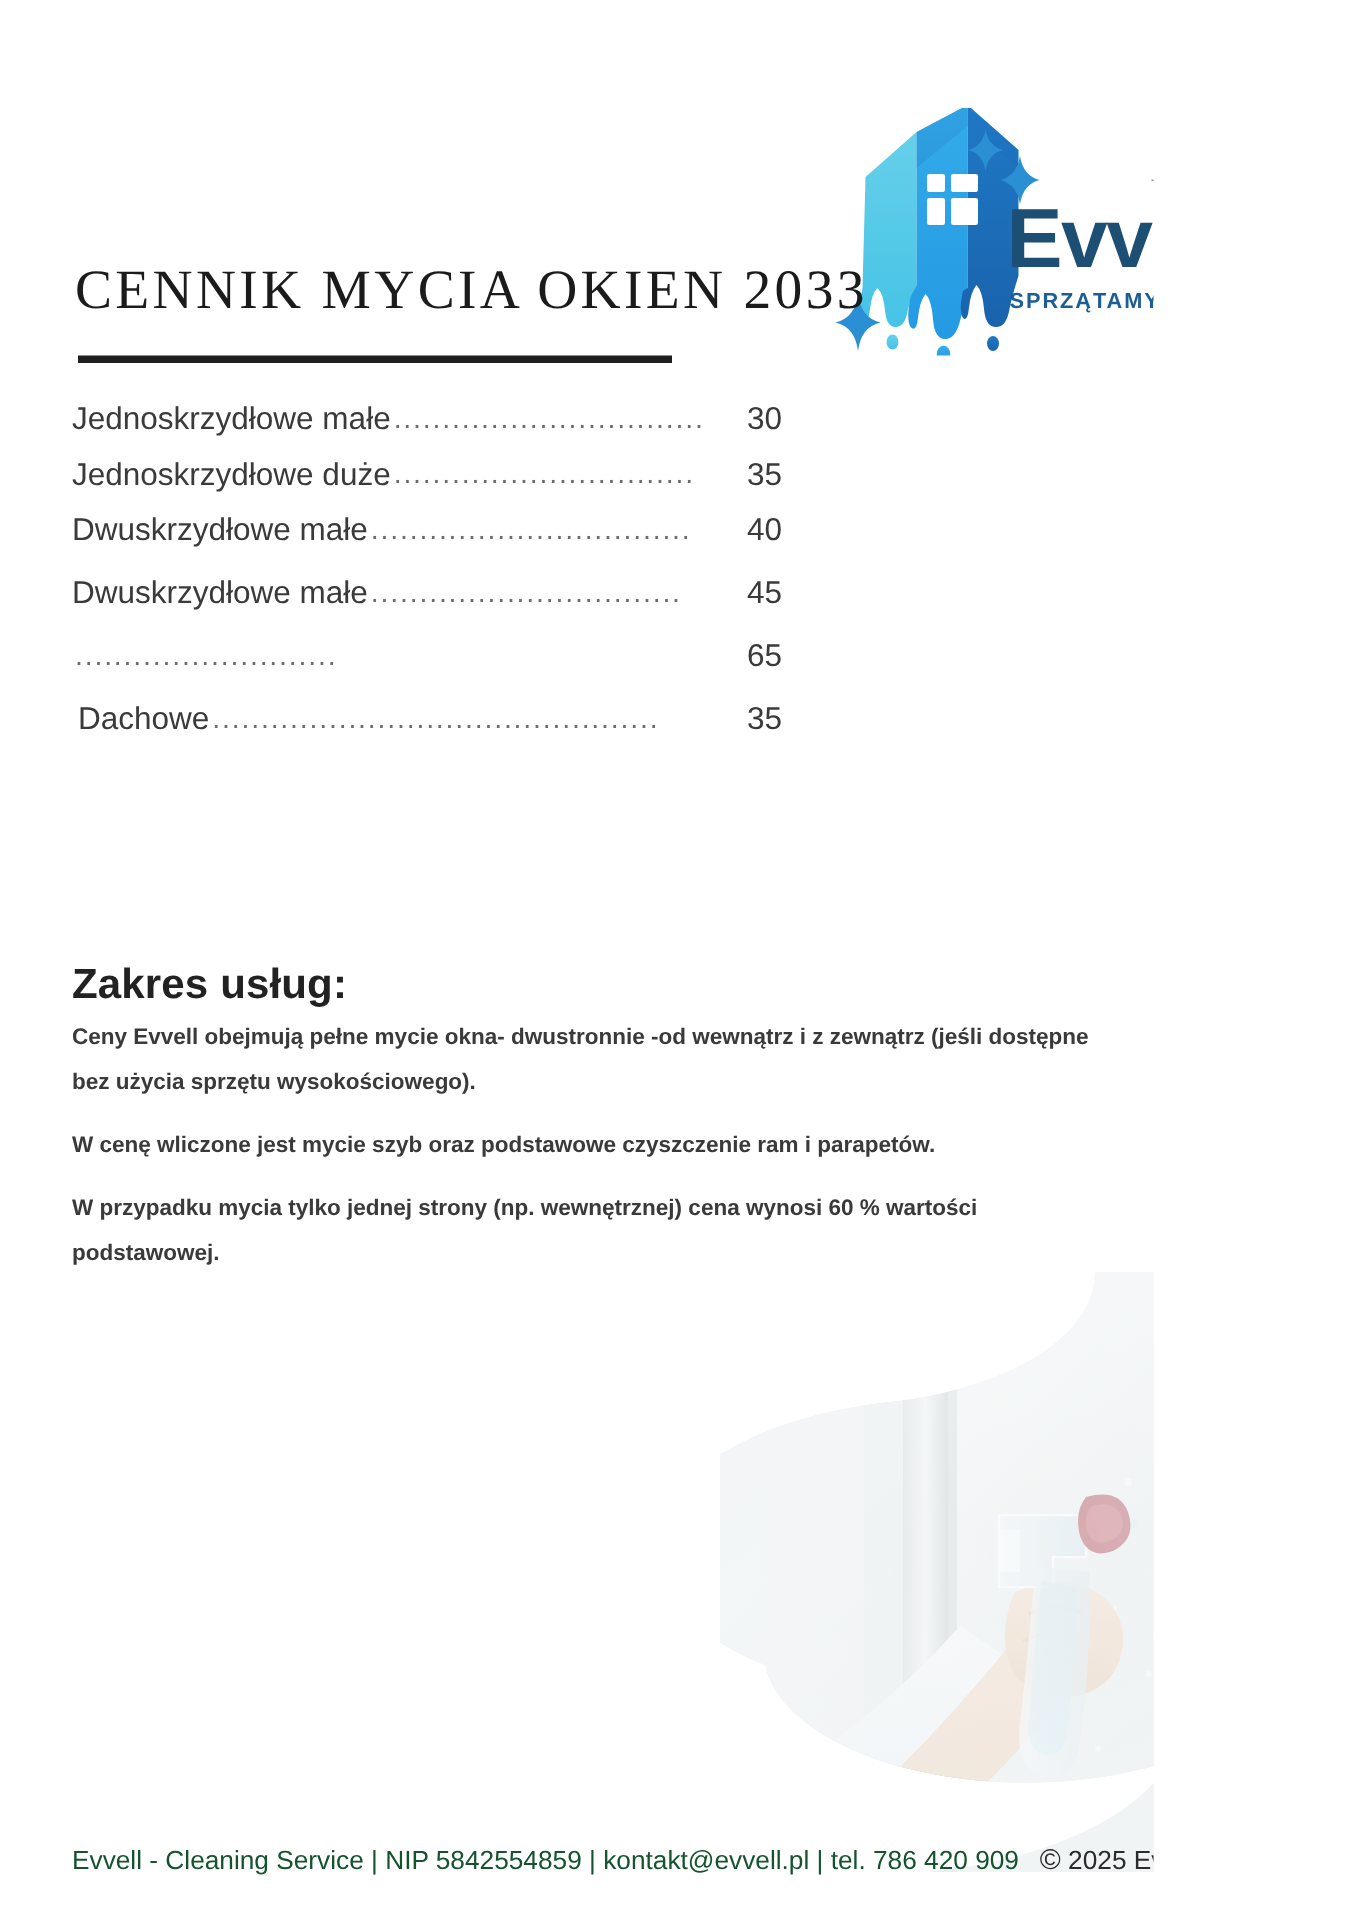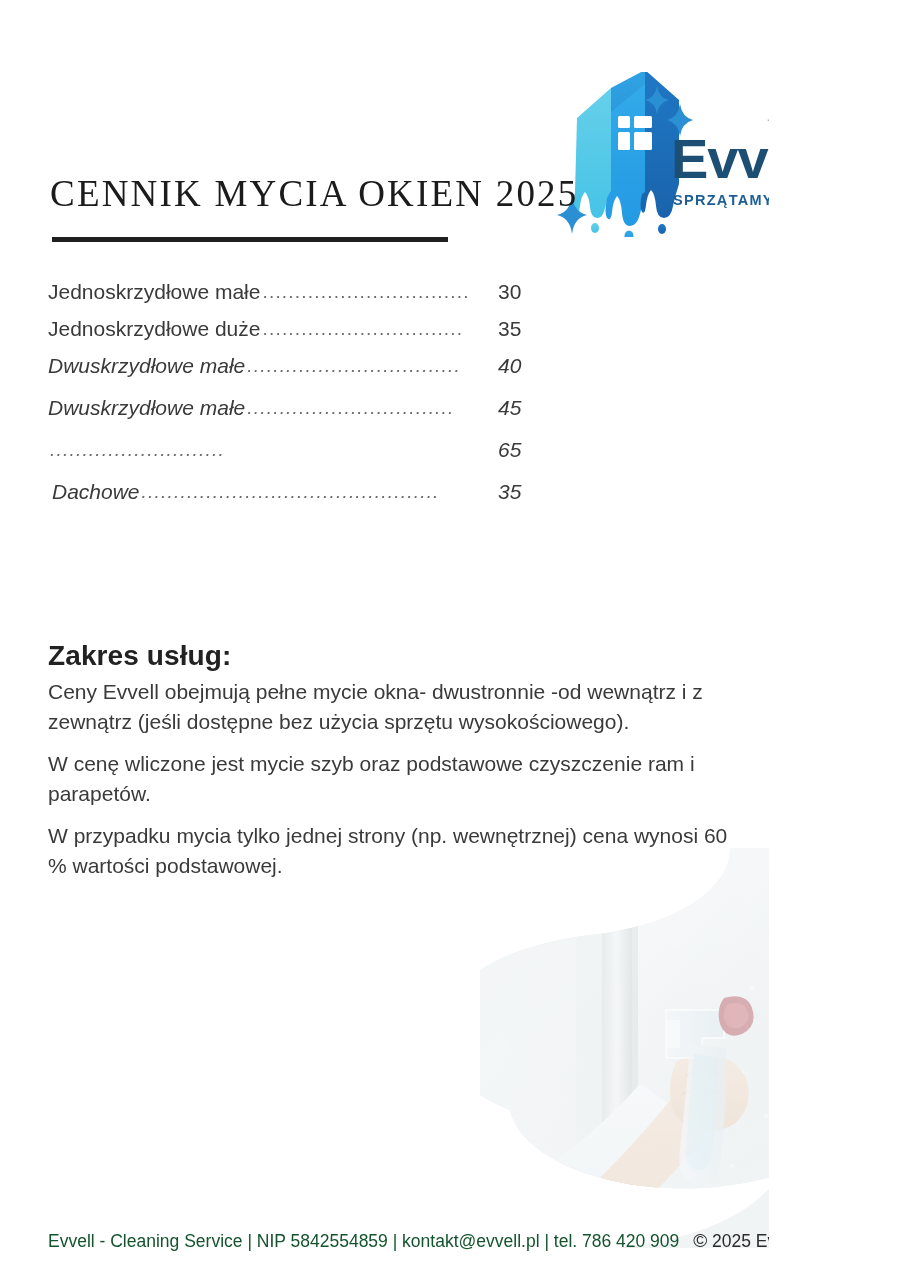--- a/index.html
+++ b/index.html
@@ -50,33 +50,33 @@
     top: 237px;
     width: 396px;
     height: 5px;
     background: #1f1f1f;
   }
 
   
   #pricelist {
     position: absolute;
     left: 48px;
-    top: 280px;
+    top: 268px;
     width: 520px;
   }
   .price-row {
     display: flex;
     align-items: baseline;
     color: #3a3a3a;
     font-size: 21px;
     font-family: "Liberation Sans", sans-serif;
     font-weight: 300;
   }
   .price-row.tight { height: 37px; }
-  .price-row.loose { height: 42px; font-style: italic; }
+  .price-row.loose { height: 42px; }
   .pr-label { white-space: nowrap; }
   .pr-leader {
     flex: 1 1 auto;
     overflow: hidden;
     white-space: nowrap;
     color: #6c6c6c;
     font-size: 19px;
     letter-spacing: 1.2px;
     margin: 0 2px;
     position: relative;
@@ -99,24 +99,24 @@
     width: 700px;
   }
   #scope-heading {
     font-size: 28px;
     font-weight: 700;
     color: #222222;
     margin-bottom: 5px;
     letter-spacing: .1px;
   }
   .scope-para {
-    font-size: 21px;
+    font-size: 15px;
     line-height: 30px;
     color: #3a3a3a;
-    font-weight: 400;
+    font-weight: 700;
   }
   .scope-para + .scope-para { margin-top: 12px; }
 
   
   #photo {
     position: absolute;
     left: 480px;
     top: 848px;
     width: 430px;
     height: 400px;
@@ -199,21 +199,21 @@
       </g>
 
       <text x="126" y="106" font-family="'Liberation Sans', sans-serif" font-size="56" font-weight="700" fill="#1d4e73" letter-spacing="-1">Evve</text>
       <text x="231" y="106" font-family="'Liberation Sans', sans-serif" font-size="56" font-weight="700" fill="#1d4e73" letter-spacing="-1">l</text>
       <text x="248" y="106" font-family="'Liberation Sans', sans-serif" font-size="56" font-weight="700" fill="#1d4e73" letter-spacing="-1">l</text>
 
       <text x="128" y="133" font-family="'Liberation Sans', sans-serif" font-size="14.5" font-weight="700" fill="#1d5e94" letter-spacing="1.3">SPRZĄTAMY LEPIEJ...</text>
     </svg>
   </div>
 
-  <div id="title">CENNIK MYCIA OKIEN 2025</div>
+  <div id="title">CENNIK MYCIA OKIEN 2033</div>
   <div id="title-rule"></div>
 
   <div id="pricelist">
       <div class="price-row tight">
         <span class="pr-label">Jednoskrzydłowe małe</span>
         <span class="pr-leader">................................</span>
         <span class="pr-price">30</span>
       </div>
       <div class="price-row tight">
         <span class="pr-label">Jednoskrzydłowe duże</span>

